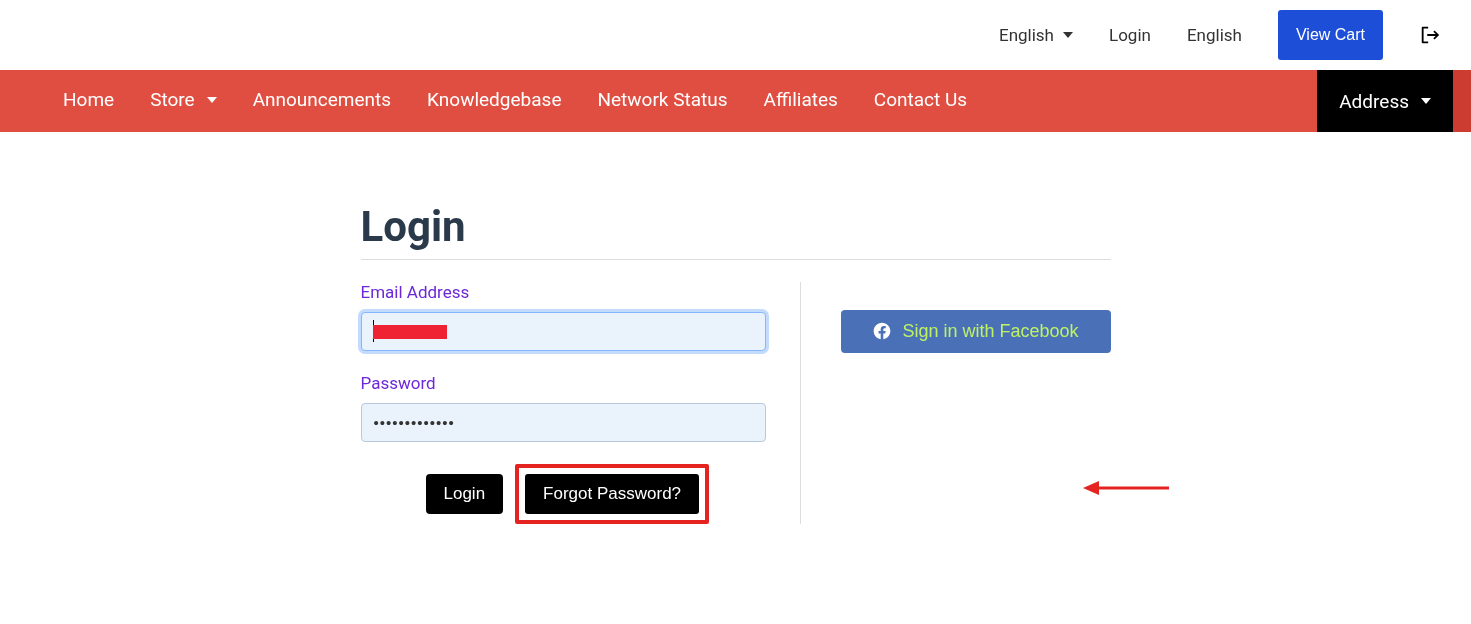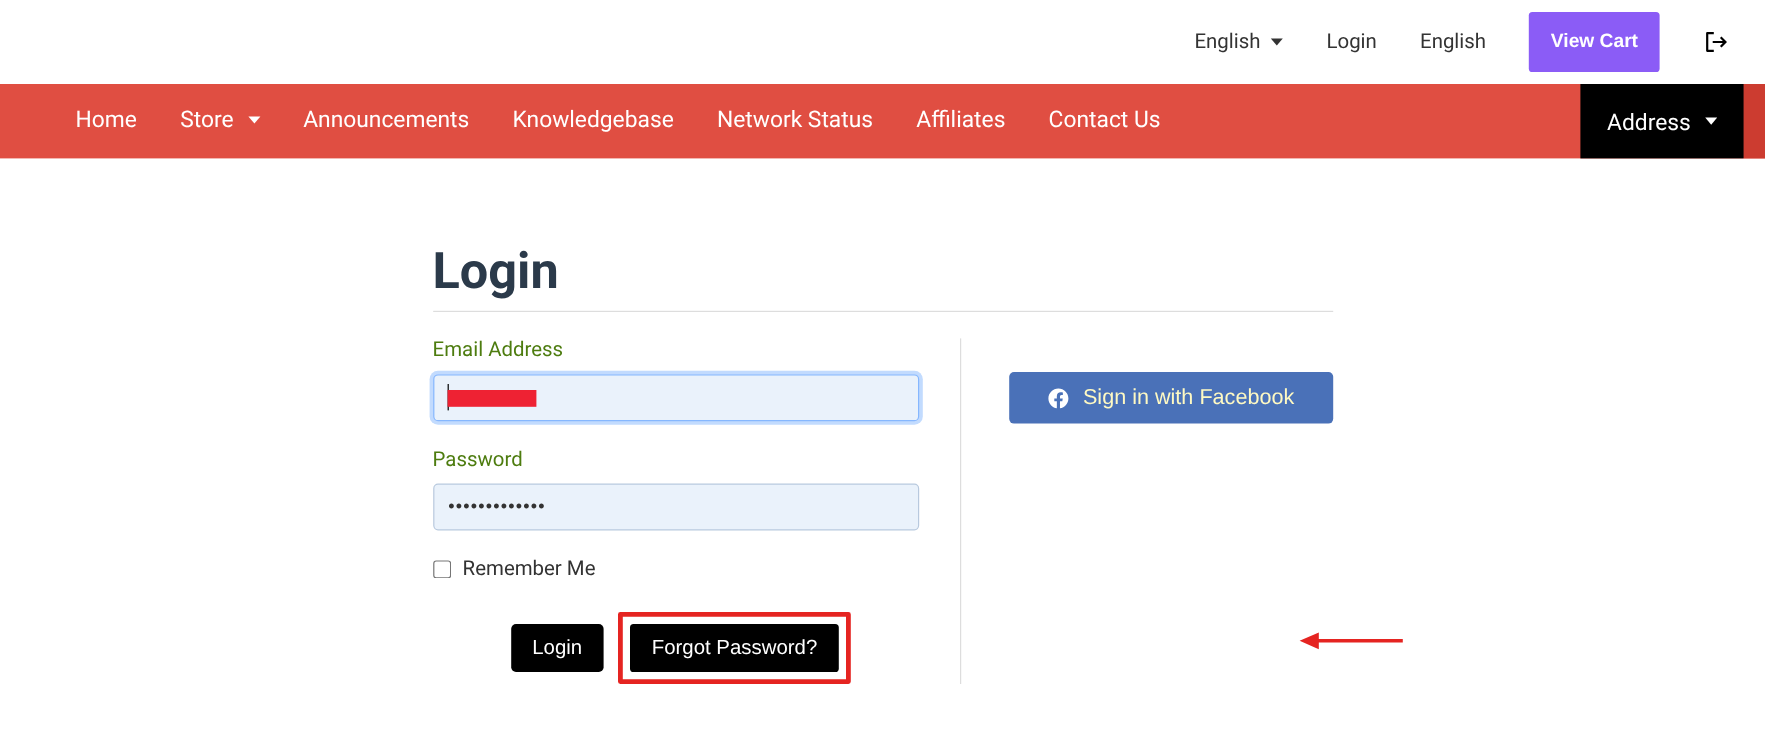--- a/index.html
+++ b/index.html
@@ -1,57 +1,57 @@
 <!DOCTYPE html>
 <html><head>
   <meta charset="utf-8">
   <style>
     * { box-sizing: border-box; margin: 0; padding: 0; }
     body { font-family: -apple-system, BlinkMacSystemFont, "Segoe UI", Roboto, "Helvetica Neue", Arial, sans-serif; color: #333; background: #fff; }
     
     .topbar { display: flex; justify-content: flex-end; align-items: center; padding: 10px 30px; gap: 36px; }
     .topbar-link { color: #333; text-decoration: none; font-size: 17px; cursor: pointer; display: flex; align-items: center; gap: 5px; }
-    .btn-black { background: #8b5cf6; color: #fff; padding: 16px 18px; border: none; font-weight: 700; font-size: 16px; cursor: pointer; border-radius: 3px; }
+    .btn-black { background: #1d4ed8; color: #fff; padding: 16px 18px; border: none; font-weight: 400; font-size: 16px; cursor: pointer; border-radius: 3px; }
     .caret-down { width: 0; height: 0; border-left: 5px solid transparent; border-right: 5px solid transparent; border-top: 6px solid #333; display: inline-block; margin-left: 4px; }
     .caret-down-white { border-top-color: #fff; }
     
     .mainnav { background: #e04e42; display: flex; align-items: flex-start; padding: 0 30px 0 45px; height: 62px; border-right: 18px solid #cc3c30; }
     .mainnav-item { color: #fff; font-size: 19px; padding: 18px 18px; cursor: pointer; display: flex; align-items: center; gap: 8px; }
     .mainnav-spacer { flex: 1; }
     .mainnav-account { background: #000; height: 100%; display: flex; align-items: center; padding: 0 22px; margin-right: -30px; }
     
     .container { max-width: 790px; margin: 70px auto 0; padding: 0 20px; }
     .page-title { display: flex; align-items: baseline; gap: 14px; border-bottom: 1px solid #ddd; padding-bottom: 8px; margin-bottom: 22px; }
     .page-title h1 { font-size: 42px; font-weight: 700; color: #2b3a4a; }
     .page-title span { font-size: 28px; color: #888; font-weight: 400; }
     
     .login-layout { display: flex; }
     .login-left { width: 440px; padding-right: 40px; border-right: 1px solid #ddd; }
     .login-right { flex: 1; padding-left: 40px; padding-top: 28px; }
     
-    .form-label { font-size: 17px; color: #4d7c0f; margin-bottom: 10px; display: block; }
+    .form-label { font-size: 17px; color: #6d28d9; margin-bottom: 10px; display: block; }
     .form-group { margin-bottom: 22px; }
     .form-input { width: 405px; padding: 10px 12px; font-size: 15px; border: 1px solid #b8c9de; border-radius: 4px; background: #eaf2fb; color: #333; }
     .form-input.focused { outline: none; border: 1px solid #86b7fe; box-shadow: 0 0 0 3px rgba(13,110,253,.25); }
     .email-redact { position: absolute; left: 12px; top: 13px; width: 74px; height: 14px; background: #e23; }
     .email-cursor { position: absolute; left: 12px; top: 8px; width: 1px; height: 22px; background: #000; }
     .input-wrap { position: relative; width: 405px; }
     
     .checkbox-row { display: flex; align-items: center; gap: 10px; margin-bottom: 26px; }
     .checkbox-row input { width: 15px; height: 15px; cursor: pointer; }
     .checkbox-row label { font-size: 17px; color: #333; cursor: pointer; }
     
     .btn-row { display: flex; align-items: center; gap: 12px; padding-left: 65px; position: relative; }
     .btn-login { background: #000; color: #fff; padding: 10px 18px; border: none; font-size: 17px; cursor: pointer; border-radius: 4px; }
     .btn-forgot { background: #000; color: #fff; padding: 10px 18px; border: none; font-size: 17px; cursor: pointer; border-radius: 3px; }
     .red-highlight { border: 4px solid #e52421; padding: 6px; border-radius: 2px; display: inline-block; }
     
     .annotation-arrow { position: absolute; left: 720px; top: 12px; }
     
-    .btn-facebook { background: #4a71b8; color: #fef9c3; width: 100%; padding: 11px 18px; border: none; font-size: 18px; cursor: pointer; border-radius: 4px; display: flex; align-items: flex-end; justify-content: center; gap: 10px; }
+    .btn-facebook { background: #4a71b8; color: #bef264; width: 100%; padding: 11px 18px; border: none; font-size: 18px; cursor: pointer; border-radius: 4px; display: flex; align-items: flex-start; justify-content: center; gap: 10px; }
     .fb-icon { width: 20px; height: 20px; }
     
     .logout-icon { width: 22px; height: 22px; cursor: pointer; }
   </style>
 </head>
 <body>
 
 <div class="topbar">
   <a class="topbar-link">
     <span>English</span>
@@ -98,24 +98,20 @@
           <div class="email-cursor"></div>
           <div class="email-redact"></div>
         </div>
       </div>
 
       <div class="form-group">
         <label class="form-label">Password</label>
         <input type="text" class="form-input" style="letter-spacing: 1px;" value="•••••••••••••">
       </div>
 
-      <div class="checkbox-row">
-        <input type="checkbox" style="">
-        <label>Remember Me</label>
-      </div>
 
       <div class="btn-row">
         <button class="btn-login">Login</button>
         <span class="red-highlight">
           <button class="btn-forgot">Forgot Password?</button>
         </span>
         <svg class="annotation-arrow" width="90" height="24" viewBox="0 0 90 24">
           <line x1="88" y1="12" x2="14" y2="12" stroke="#e52421" stroke-width="3"></line>
           <polygon points="2,12 18,5 18,19" fill="#e52421"></polygon>
         </svg>

